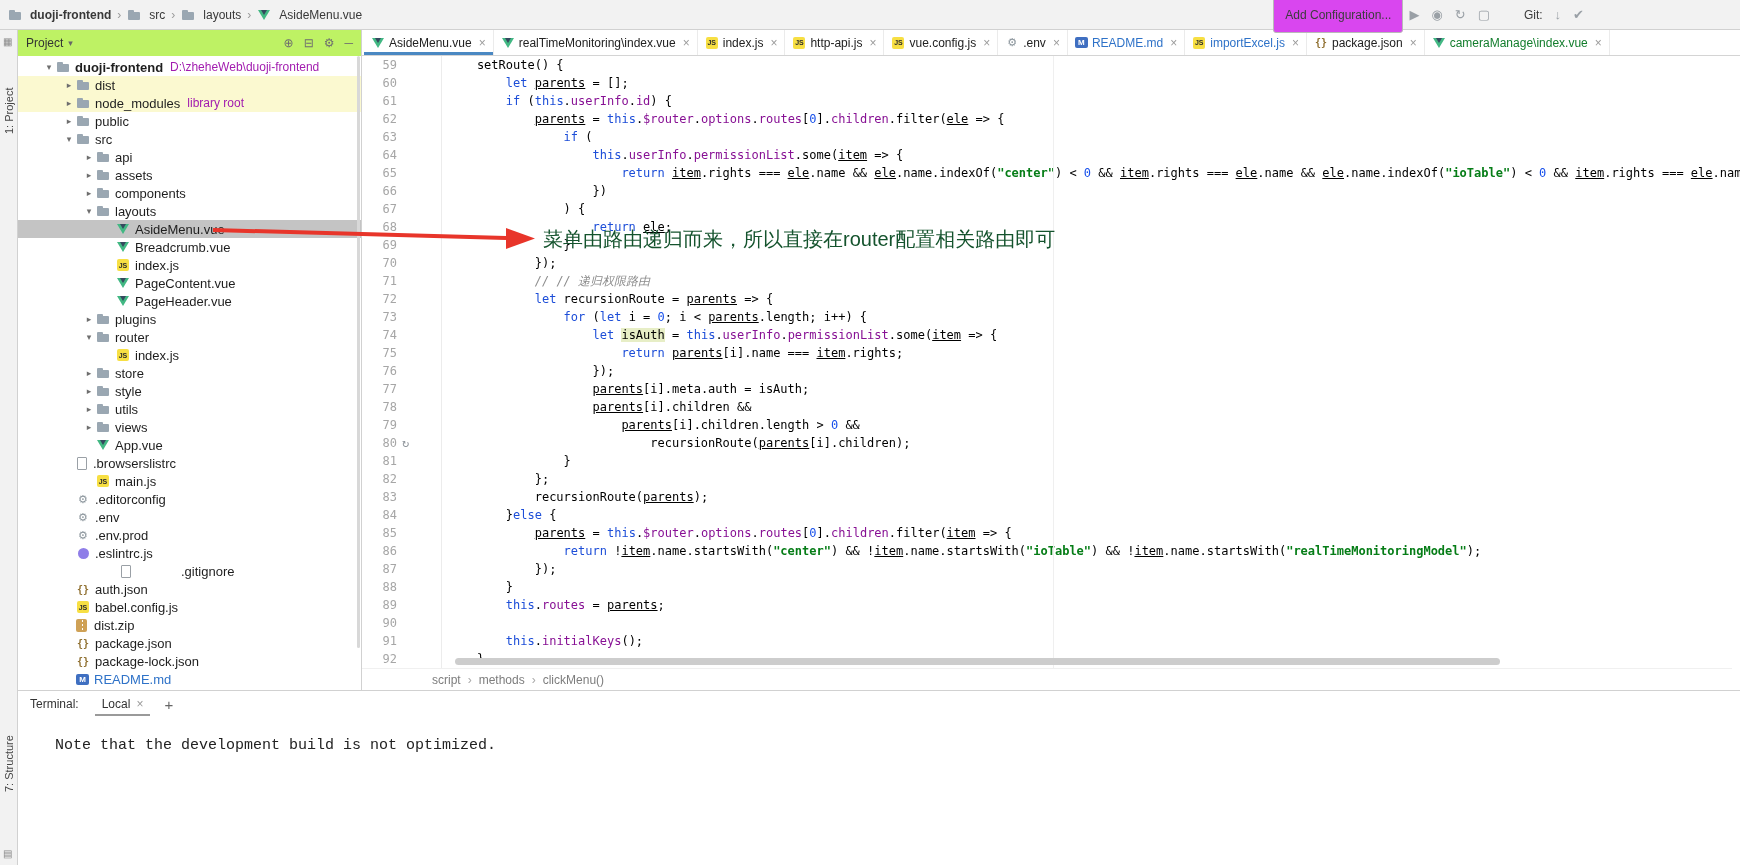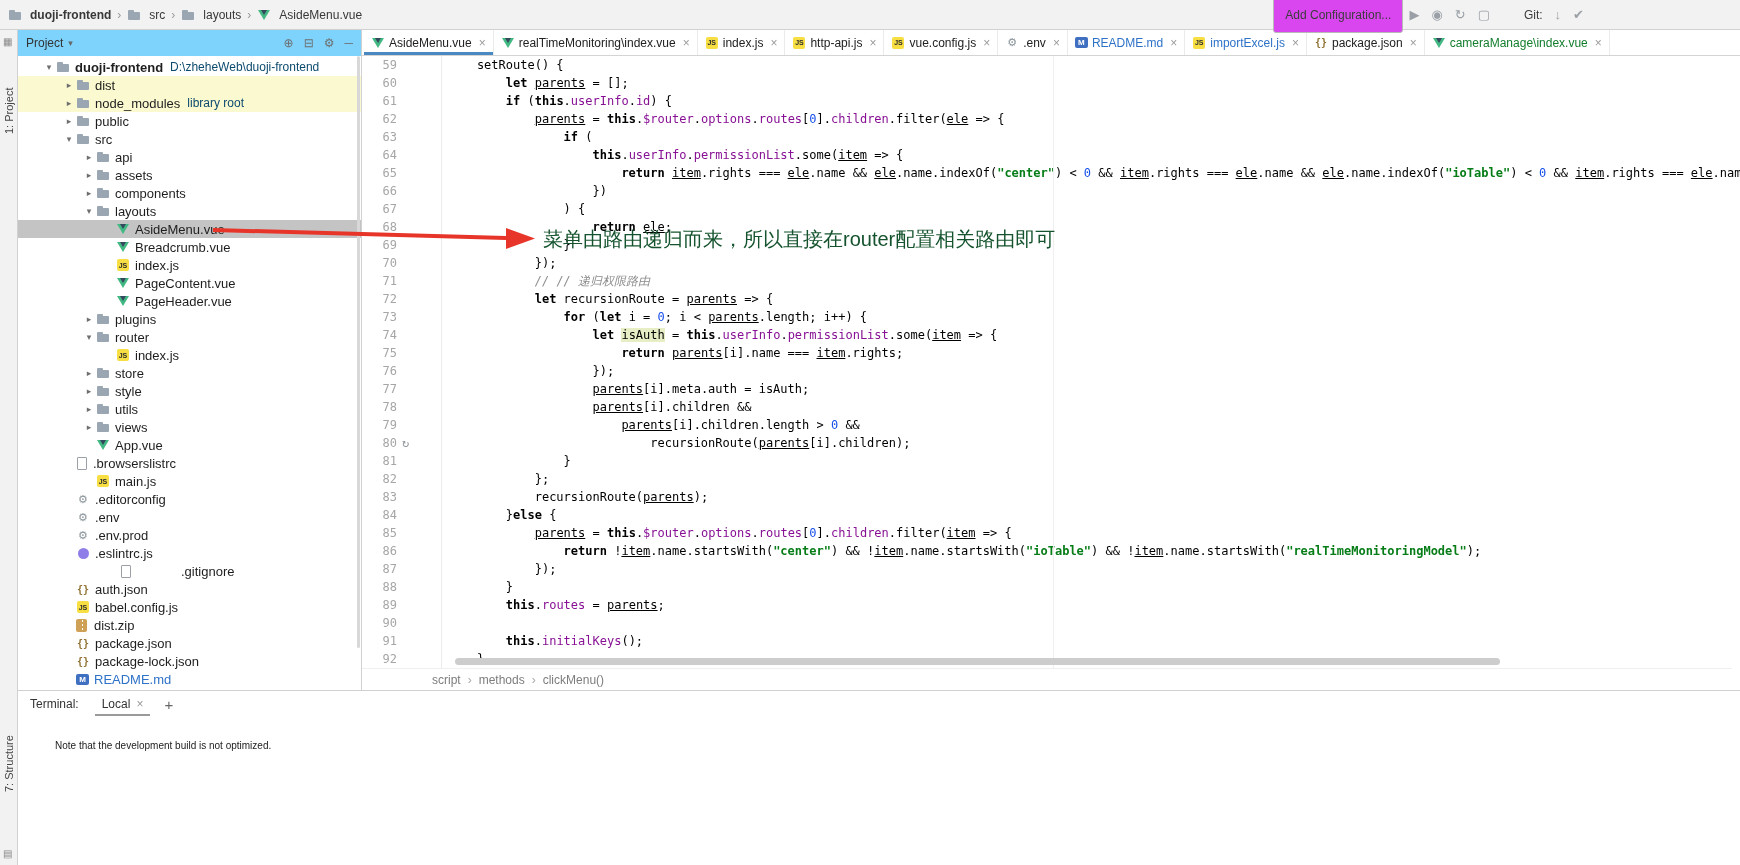--- a/index.html
+++ b/index.html
@@ -17,32 +17,32 @@
   .tb-ic{margin:0 6px;color:#9aa0a6;font-size:13px}
   .gitlabel{font-size:12px;color:#3c3c3c;margin-left:28px;margin-right:6px}
 
   
   #leftstrip{position:absolute;top:30px;left:0;width:18px;bottom:0;background:#f2f2f2;border-right:1px solid #d1d1d1;z-index:4}
   .vlabel{position:absolute;white-space:nowrap;font-size:11px;color:#454545;transform:rotate(-90deg);transform-origin:0 0;left:3px}
   .strip-ic{position:absolute;left:3px;color:#8a8a8a;font-size:10px}
 
   
   #project{position:absolute;top:30px;left:18px;width:344px;bottom:175px;background:#fff;border-right:1px solid #d1d1d1;overflow:hidden}
-  .pp-head{height:26px;display:flex;align-items:center;padding:0 8px;font-size:12px;color:#333;background:#7dd3fc}
+  .pp-head{height:26px;display:flex;align-items:center;padding:0 8px;font-size:12px;color:#333;background:#bef264}
   .pp-title{display:inline-flex;align-items:center;gap:5px}
   .pp-caret{font-size:9px;color:#666}
   .pp-icons{margin-left:auto;display:flex;gap:10px;color:#6f6f6f;font-size:12px}
   #tree{position:absolute;top:26px;left:0;right:0;bottom:0;overflow:hidden;padding-top:2px}
   .row{height:18px;display:flex;align-items:center;font-size:13px;color:#1e1e1e;white-space:nowrap}
   .row.ex{background:#fbf9d0}
   .row.sel{background:#c4c4c4}
   .row.b .lbl{font-weight:bold}
   .chev{width:14px;flex:none;font-size:9px;color:#6e6e6e;text-align:center}
   .lbl{margin-left:1px}
-  .sfx{color:#0c4a6e;margin-left:7px;font-size:12px}
+  .sfx{color:#a21caf;margin-left:7px;font-size:12px}
   .pp-scroll{position:absolute;right:1px;top:26px;width:3px;height:592px;background:#d8d8d8;border-radius:2px}
 
   
   .ic{position:relative;display:inline-flex;align-items:center;justify-content:center;width:14px;height:14px;margin-right:4px;flex:none}
   .ic-folder::before{content:"";position:absolute;left:1px;top:2px;width:6px;height:3px;background:#9aa7b2;border-radius:1px 1px 0 0}
   .ic-folder::after{content:"";position:absolute;left:1px;top:4px;width:12px;height:8px;background:#9aa7b2;border-radius:1px}
   .ic-vue::before{content:"";position:absolute;left:1px;top:2px;border-left:6px solid transparent;border-right:6px solid transparent;border-top:10px solid #42b883}
   .ic-vue::after{content:"";position:absolute;left:4px;top:2px;border-left:3px solid transparent;border-right:3px solid transparent;border-top:5px solid #35495e}
   .ic-js{background:#f7df43;color:#2b2b2b;font-size:7px;font-weight:bold;width:12px;height:12px;border-radius:2px;margin:1px 5px 1px 1px}
   .ic-json{font-family:"DejaVu Sans Mono",monospace;font-weight:bold;font-size:10px;color:#8f6f2f}
@@ -60,40 +60,40 @@
   .tab{display:flex;align-items:center;padding:0 7px;border-right:1px solid #ebebeb;font-size:12px;color:#222;white-space:nowrap}
   .tab.active{box-shadow:inset 0 -3px 0 #4a88c2;background:#fff}
   .tab .x{margin-left:7px;color:#9b9b9b;font-size:12px}
   #codearea{position:absolute;top:26px;left:0;right:0;bottom:22px;overflow:hidden;background:#fff}
   #gutter{position:absolute;top:0;left:0;width:80px;bottom:0;border-right:1px solid #ececec;background:#fff}
   .gr{height:18px;display:flex;align-items:center;font-family:"DejaVu Sans Mono",monospace;font-size:12px;color:#a6a6a6}
   .gr .n{width:35px;text-align:right}
   .gr .gic{margin-left:5px;color:#8f959b;font-size:12px}
   #code{position:absolute;left:81px;top:0;right:0;bottom:0;padding-left:5px;font-family:"DejaVu Sans Mono",monospace;font-size:12px;line-height:18px;color:#000;white-space:pre;overflow:hidden}
   .cl{height:18px}
-  .tk-kw{color:#000000;font-weight:bold}
+  .tk-kw{color:#1d4ed8;font-weight:normal}
   .tk-str{color:#067d17;font-weight:bold}
   .tk-num{color:#1750eb}
   .tk-com{color:#8c8c8c;font-style:italic}
   .tk-fld{color:#871094}
   .tk-par{text-decoration:underline}
   .tk-hl{background:#e7eec6}
   .margin-guide{position:absolute;left:691px;top:0;bottom:0;width:1px;background:#efefef}
   .hscroll{position:absolute;left:93px;bottom:3px;width:1045px;height:7px;background:#cdcdcd;border-radius:4px}
   #ed-crumbs{position:absolute;left:0;right:8px;bottom:0;height:22px;background:#fff;border-top:1px solid #f0f0f0;display:flex;align-items:center;padding-left:70px;font-size:12px;color:#7d7d7d}
   #ed-crumbs .sep{margin:0 7px;color:#aaa}
 
   
   #terminal{position:absolute;left:18px;right:0;bottom:0;height:175px;background:#fff;border-top:1px solid #d1d1d1}
   .term-head{height:26px;display:flex;align-items:center;padding-left:12px;font-size:12px;color:#333}
   .term-label{margin-right:16px}
   .term-tab{display:inline-flex;align-items:center;padding:5px 7px 3px;border-bottom:2px solid #9a9a9a}
   .term-close{margin-left:6px;color:#9b9b9b}
   .term-plus{margin-left:14px;color:#666;font-size:15px}
-  #term-body{padding:20px 0 0 37px;font-family:Liberation Sans, sans-serif;font-size:10px;line-height:18px;color:#222;white-space:pre}
+  #term-body{padding:20px 0 0 37px;font-family:Liberation Mono, monospace;font-size:15px;line-height:18px;color:#222;white-space:pre}
   .cmd{color:#2e9bd6}
 
   
   #annotation{position:absolute;inset:0;pointer-events:none;z-index:40}
   #ann-svg{position:absolute;left:0;top:0;width:1740px;height:865px}
   .ann-text{position:absolute;left:543px;top:226px;font-size:20px;font-weight:500;font-family:"Liberation Sans",sans-serif}
 </style>
 </head>
 <body>
 

